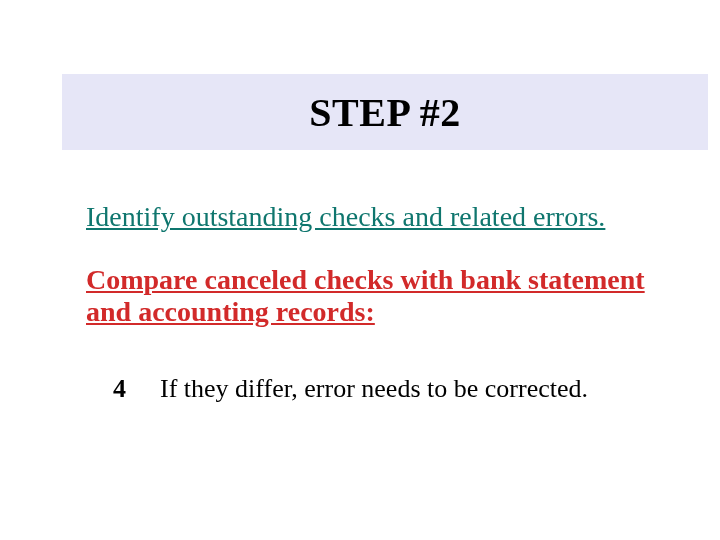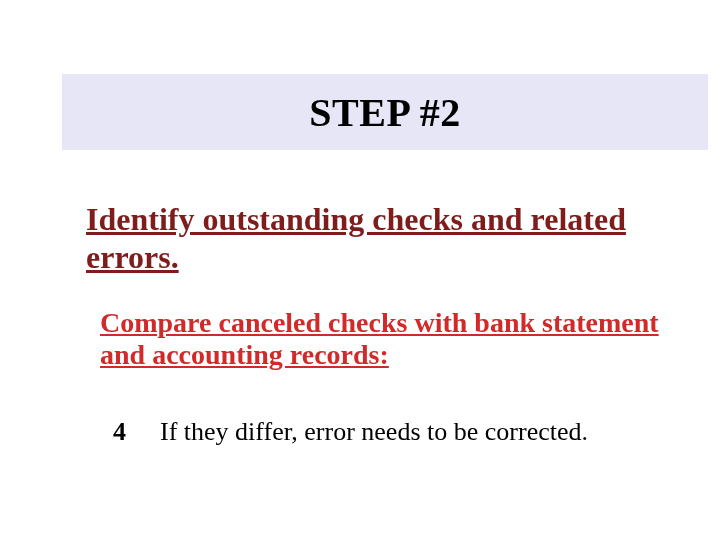--- a/index.html
+++ b/index.html
@@ -22,33 +22,32 @@
     color: #000;
     letter-spacing: 0.5px;
   }
   .content {
     position: absolute;
     left: 34px;
     top: 148px;
     width: 650px;
   }
   .line1 {
-    font-size: 32px;
-    font-weight: bold;
-    color: #7f1d1d;
+    font-size: 28px;
+    font-weight: normal;
+    color: #0f766e;
     text-decoration: underline;
     line-height: 1.2;
   }
   .line2 {
     font-size: 28px;
     font-weight: bold;
     color: #d22a2a;
     line-height: 1.15;
     margin-top: 4px;
-    margin-left: 14px;
     text-decoration: underline;
     text-decoration-color: #d22a2a;
   }
   .bullet-row {
     display: flex;
     align-items: flex-start;
     margin-top: 6px;
     margin-left: 14px;
   }
   .bullet-glyph {

